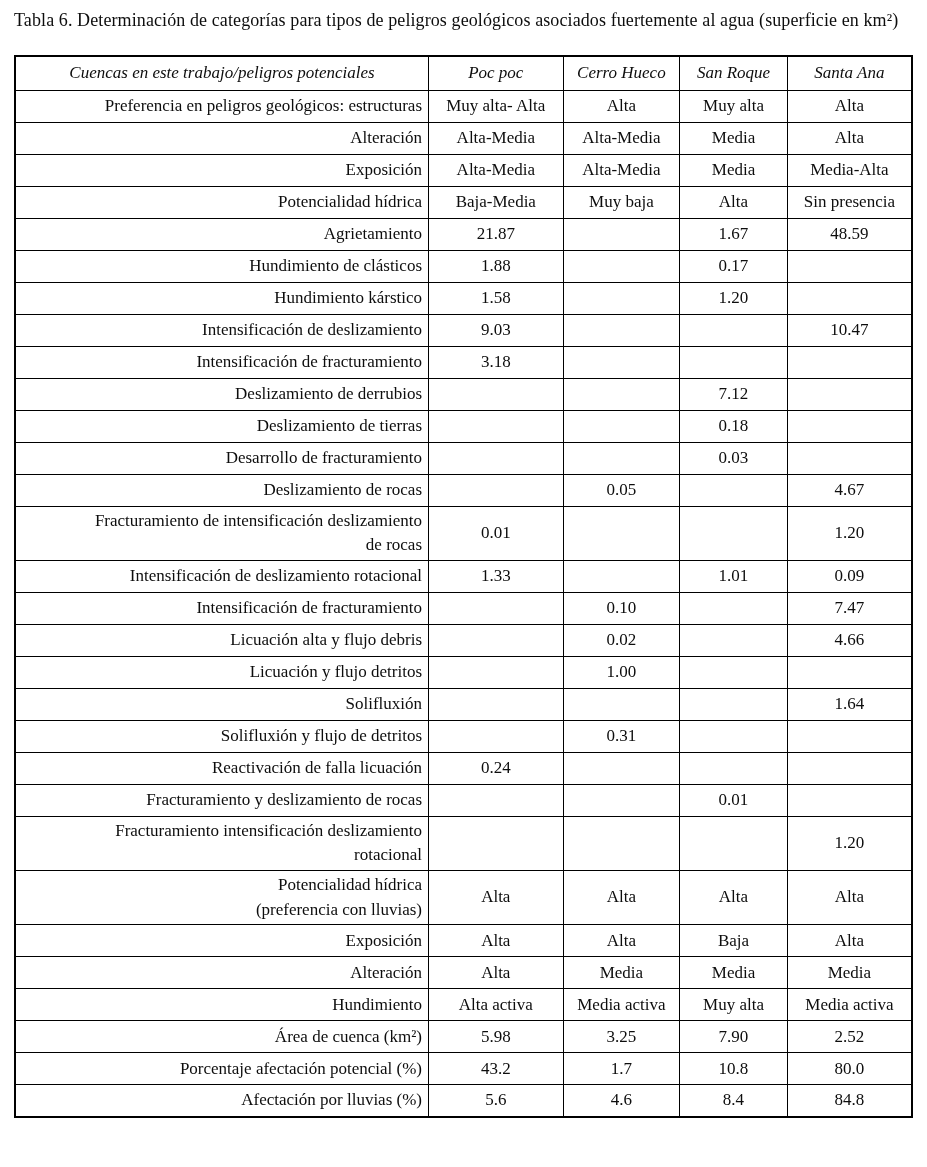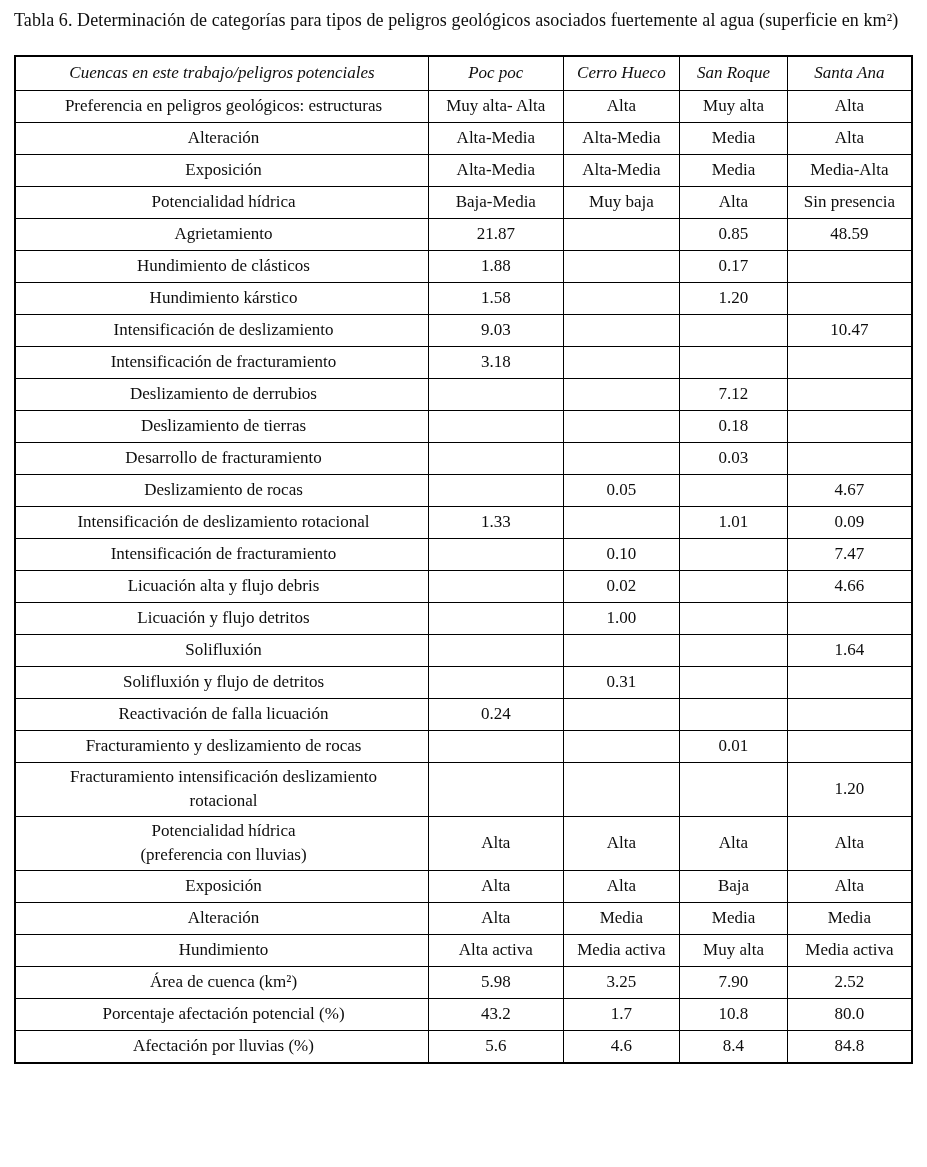--- a/index.html
+++ b/index.html
@@ -45,21 +45,21 @@
     vertical-align: middle;
     overflow: hidden;
   }
   thead th {
     height: 34px;
     text-align: center;
     font-style: italic;
   }
   tbody td { height: 32px; }
   td.label-cell {
-    text-align: center;
+    text-align: right;
     padding-left: 9px;
     white-space: pre-line;
   }
   td.value-cell { text-align: center; }
 </style>
 </head>
 <body>
 
 <div class="page">
 
@@ -108,21 +108,21 @@
           <td class="label-cell">Potencialidad hídrica</td>
           <td class="value-cell">Baja-Media</td>
           <td class="value-cell">Muy baja</td>
           <td class="value-cell">Alta</td>
           <td class="value-cell">Sin presencia</td>
         </tr>
         <tr>
           <td class="label-cell">Agrietamiento</td>
           <td class="value-cell">21.87</td>
           <td class="value-cell"></td>
-          <td class="value-cell">0.85</td>
+          <td class="value-cell">1.67</td>
           <td class="value-cell">48.59</td>
         </tr>
         <tr>
           <td class="label-cell">Hundimiento de clásticos</td>
           <td class="value-cell">1.88</td>
           <td class="value-cell"></td>
           <td class="value-cell">0.17</td>
           <td class="value-cell"></td>
         </tr>
         <tr>
@@ -166,20 +166,28 @@
           <td class="value-cell"></td>
           <td class="value-cell">0.03</td>
           <td class="value-cell"></td>
         </tr>
         <tr>
           <td class="label-cell">Deslizamiento de rocas</td>
           <td class="value-cell"></td>
           <td class="value-cell">0.05</td>
           <td class="value-cell"></td>
           <td class="value-cell">4.67</td>
+        </tr>
+        <tr>
+          <td class="label-cell">Fracturamiento de intensificación deslizamiento
+de rocas</td>
+          <td class="value-cell">0.01</td>
+          <td class="value-cell"></td>
+          <td class="value-cell"></td>
+          <td class="value-cell">1.20</td>
         </tr>
         <tr>
           <td class="label-cell">Intensificación de deslizamiento rotacional</td>
           <td class="value-cell">1.33</td>
           <td class="value-cell"></td>
           <td class="value-cell">1.01</td>
           <td class="value-cell">0.09</td>
         </tr>
         <tr>
           <td class="label-cell">Intensificación de fracturamiento</td>

